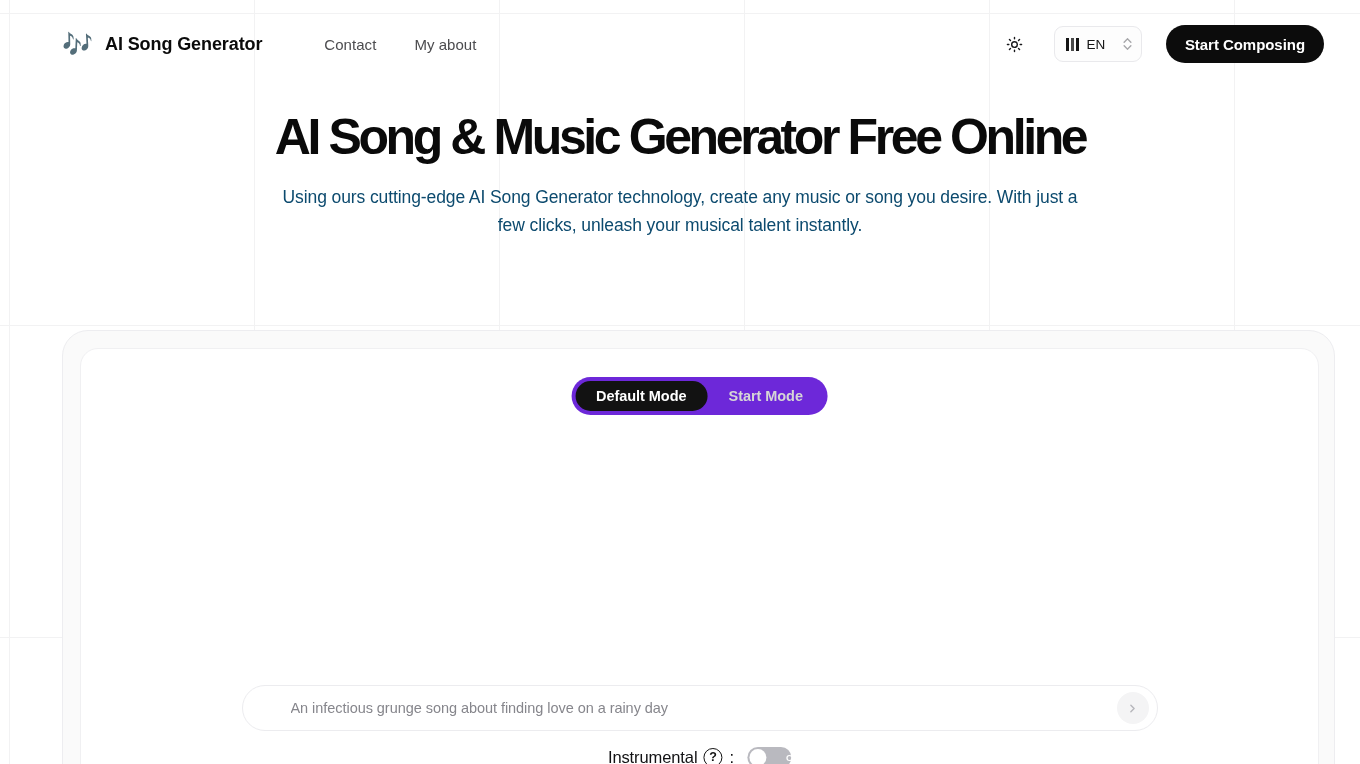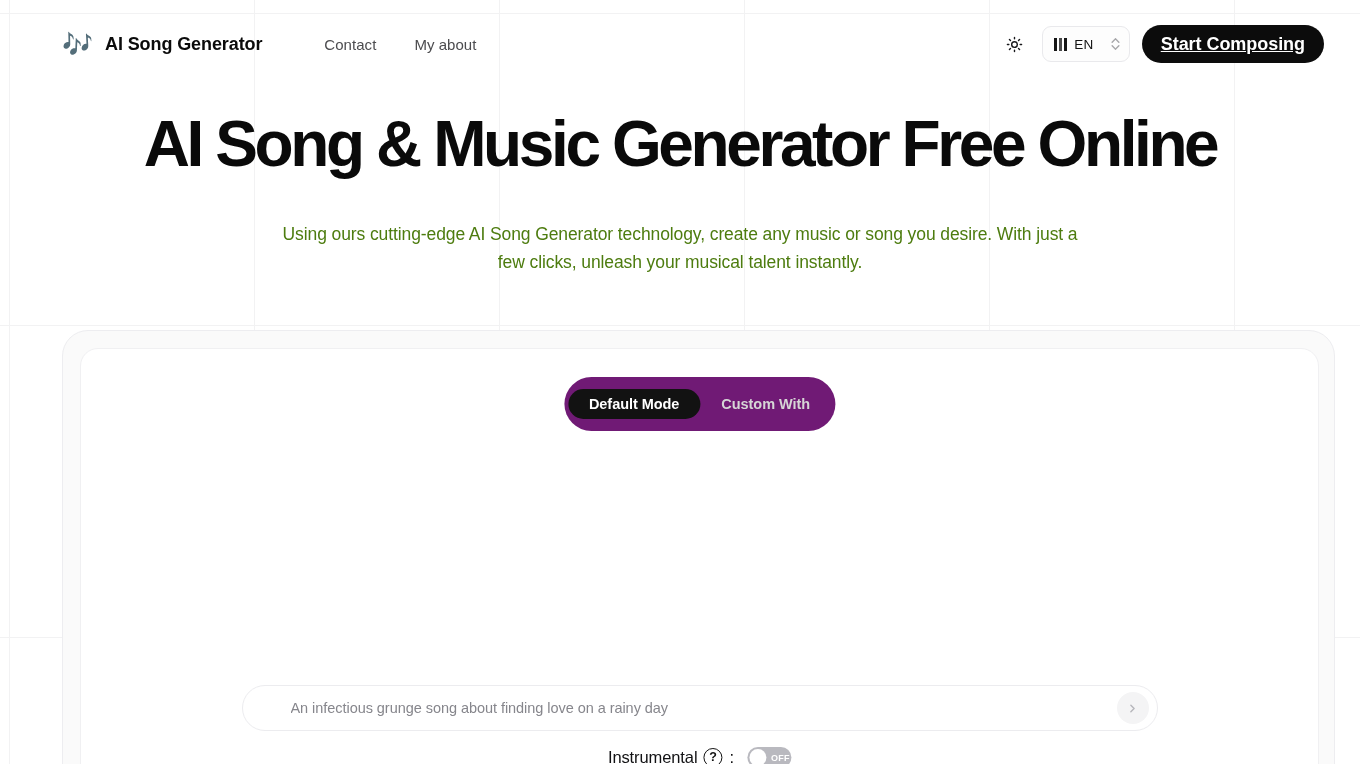--- a/index.html
+++ b/index.html
@@ -79,21 +79,21 @@
     color: #4c4c4f;
     text-decoration: none;
     letter-spacing: 0.05px;
     cursor: pointer;
   }
 
   .header-right {
     margin-left: auto;
     display: flex;
     align-items: center;
-    gap: 12px;
+    gap: 24px;
     justify-content: center;
   }
 
   .theme-toggle {
     width: 30px;
     height: 30px;
     display: flex;
     align-items: center;
     justify-content: center;
     cursor: pointer;
@@ -141,54 +141,53 @@
     gap: 2px;
     opacity: .45;
   }
 
   .cta-button {
     height: 38px;
     padding: 0 19px;
     border-radius: 999px;
     background: #0c0c0c;
     color: #ffffff;
-    font-size: 18px;
+    font-size: 15px;
     font-weight: bold;
     letter-spacing: -0.05px;
     border: none;
     cursor: pointer;
     display: flex;
     align-items: center;
-    text-decoration: underline;
   }
 
   
   #hero {
     position: absolute;
     top: 112px;
     left: 0;
     width: 1360px;
     text-align: center;
     z-index: 2;
   }
 
   #hero-title {
-    font-size: 64px;
+    font-size: 50px;
     line-height: 1.03;
     font-weight: bold;
     letter-spacing: -3.4px;
     color: #0a0a0a;
   }
 
   #hero-sub {
-    margin: 42px auto 0;
+    margin: 19px auto 0;
     width: 800px;
     font-size: 17.5px;
     line-height: 28px;
-    color: #4d7c0f;
+    color: #0c4a6e;
     letter-spacing: -0.1px;
   }
 
   
   #outer-card {
     position: absolute;
     left: 62px;
     top: 330px;
     width: 1273px;
     height: 470px;
@@ -209,22 +208,22 @@
     border-radius: 18px;
     overflow: hidden;
   }
 
   
   #mode-switch {
     position: absolute;
     left: 50%;
     transform: translateX(-50%);
     top: 28px;
-    height: 54px;
-    background: #701a75;
+    height: 38px;
+    background: #6d28d9;
     border-radius: 999px;
     display: flex;
     align-items: center;
     padding: 4px;
     z-index: 4;
   }
 
   .mode-btn {
     height: 30px;
     padding: 0 21px;
@@ -341,21 +340,21 @@
     border-radius: 50%;
     background: #ffffff;
     flex: 0 0 auto;
   }
 
   #instrumental-toggle .state {
     font-size: 9px;
     font-weight: bold;
     color: #ffffff;
     letter-spacing: 0.2px;
-    margin-left: 5px;
+    margin-left: 20px;
   }
 </style>
 </head>
 <body>
 
 <div id="bg-grid"></div>
 
 <div id="header">
 
   <div class="brand">
@@ -401,21 +400,21 @@
 <div id="hero">
   <h1 id="hero-title">AI Song &amp; Music Generator Free Online</h1>
   <p id="hero-sub">Using ours cutting-edge AI Song Generator technology, create any music or song you desire. With just a few clicks, unleash your musical talent instantly.</p>
 </div>
 
 <div id="outer-card">
   <div id="inner-card">
 
     <div id="mode-switch">
       <button class="mode-btn active">Default Mode</button>
-      <button class="mode-btn">Custom With</button>
+      <button class="mode-btn">Start Mode</button>
     </div>
 
     <div id="prompt-row">
       <input id="prompt-input" type="text" placeholder="An infectious grunge song about finding love on a rainy day" style="">
       <button id="prompt-submit">
         <svg width="13" height="13" viewBox="0 0 24 24" fill="none" stroke="currentColor" stroke-width="2.6" stroke-linecap="round" stroke-linejoin="round">
           <path d="M9 18l6-6-6-6"></path>
         </svg>
       </button>
     </div>

